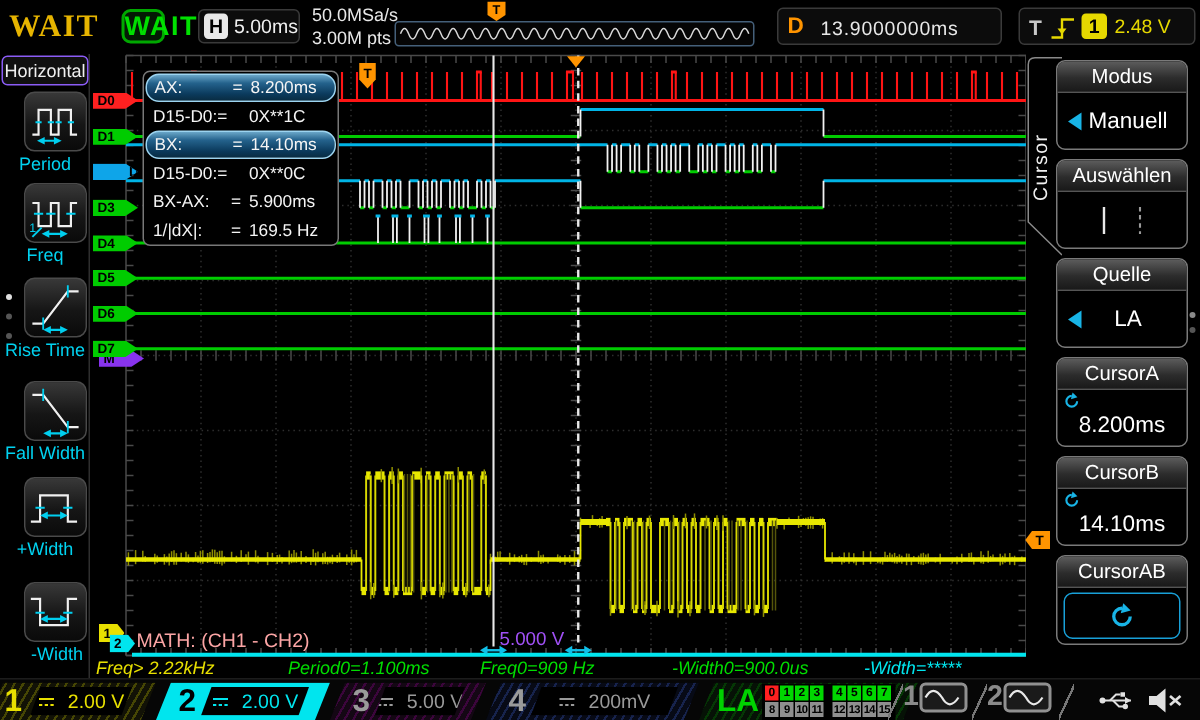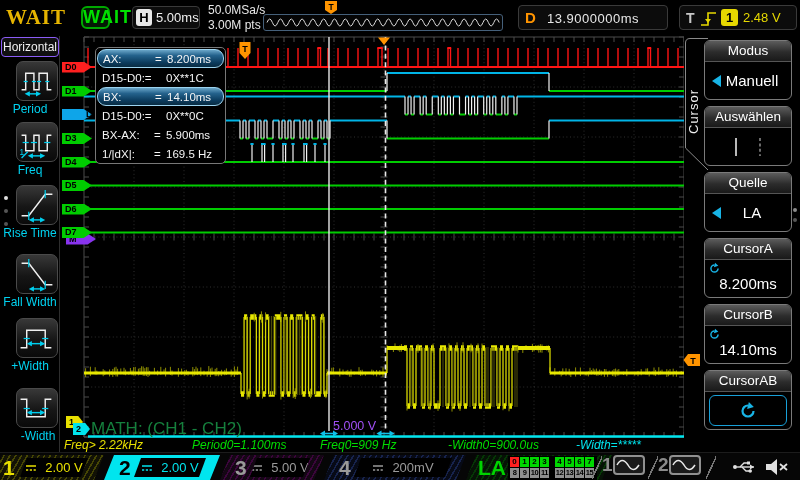--- a/index.html
+++ b/index.html
@@ -52,21 +52,21 @@
   #info-box{left:95px;top:47px;width:131px;height:117px;background:#000;border:1px solid #787878;
     border-radius:5px;padding:1px 1px;}
   .info-row{position:relative;height:19px;font-size:11.5px;color:#f5f5f5;display:flex;align-items:center;
     padding:0 5px;white-space:nowrap;}
   .info-row .lbl{width:52px;}
   .info-row .eq{width:12px;}
   .info-row.hl{background:linear-gradient(#6aa6c8,#24628c 32%,#0b3a5c 75%,#092c42);
     border:1px solid #9cd4f0;border-radius:9px;}
 
   
-  #math-line{left:91px;top:419px;font-size:17px;color:#15803d;}
+  #math-line{left:91px;top:419px;font-size:13px;color:#fca5a5;}
   #math-scale{left:333px;top:419px;font-size:12.5px;color:#a050f5;}
 
   
   #measure-bar{left:61px;top:438px;width:625px;height:16px;font-size:12px;font-style:italic;}
   .meas-item{position:absolute;top:0;white-space:pre;}
 
   
   #right-menu{left:684px;top:36px;width:116px;height:416px;background:#000;}
   #menu-tab-text{left:2px;top:30px;width:20px;height:90px;color:#f0f0f0;font-size:13px;
     writing-mode:vertical-rl;transform:rotate(180deg);text-align:center;letter-spacing:1px;}

